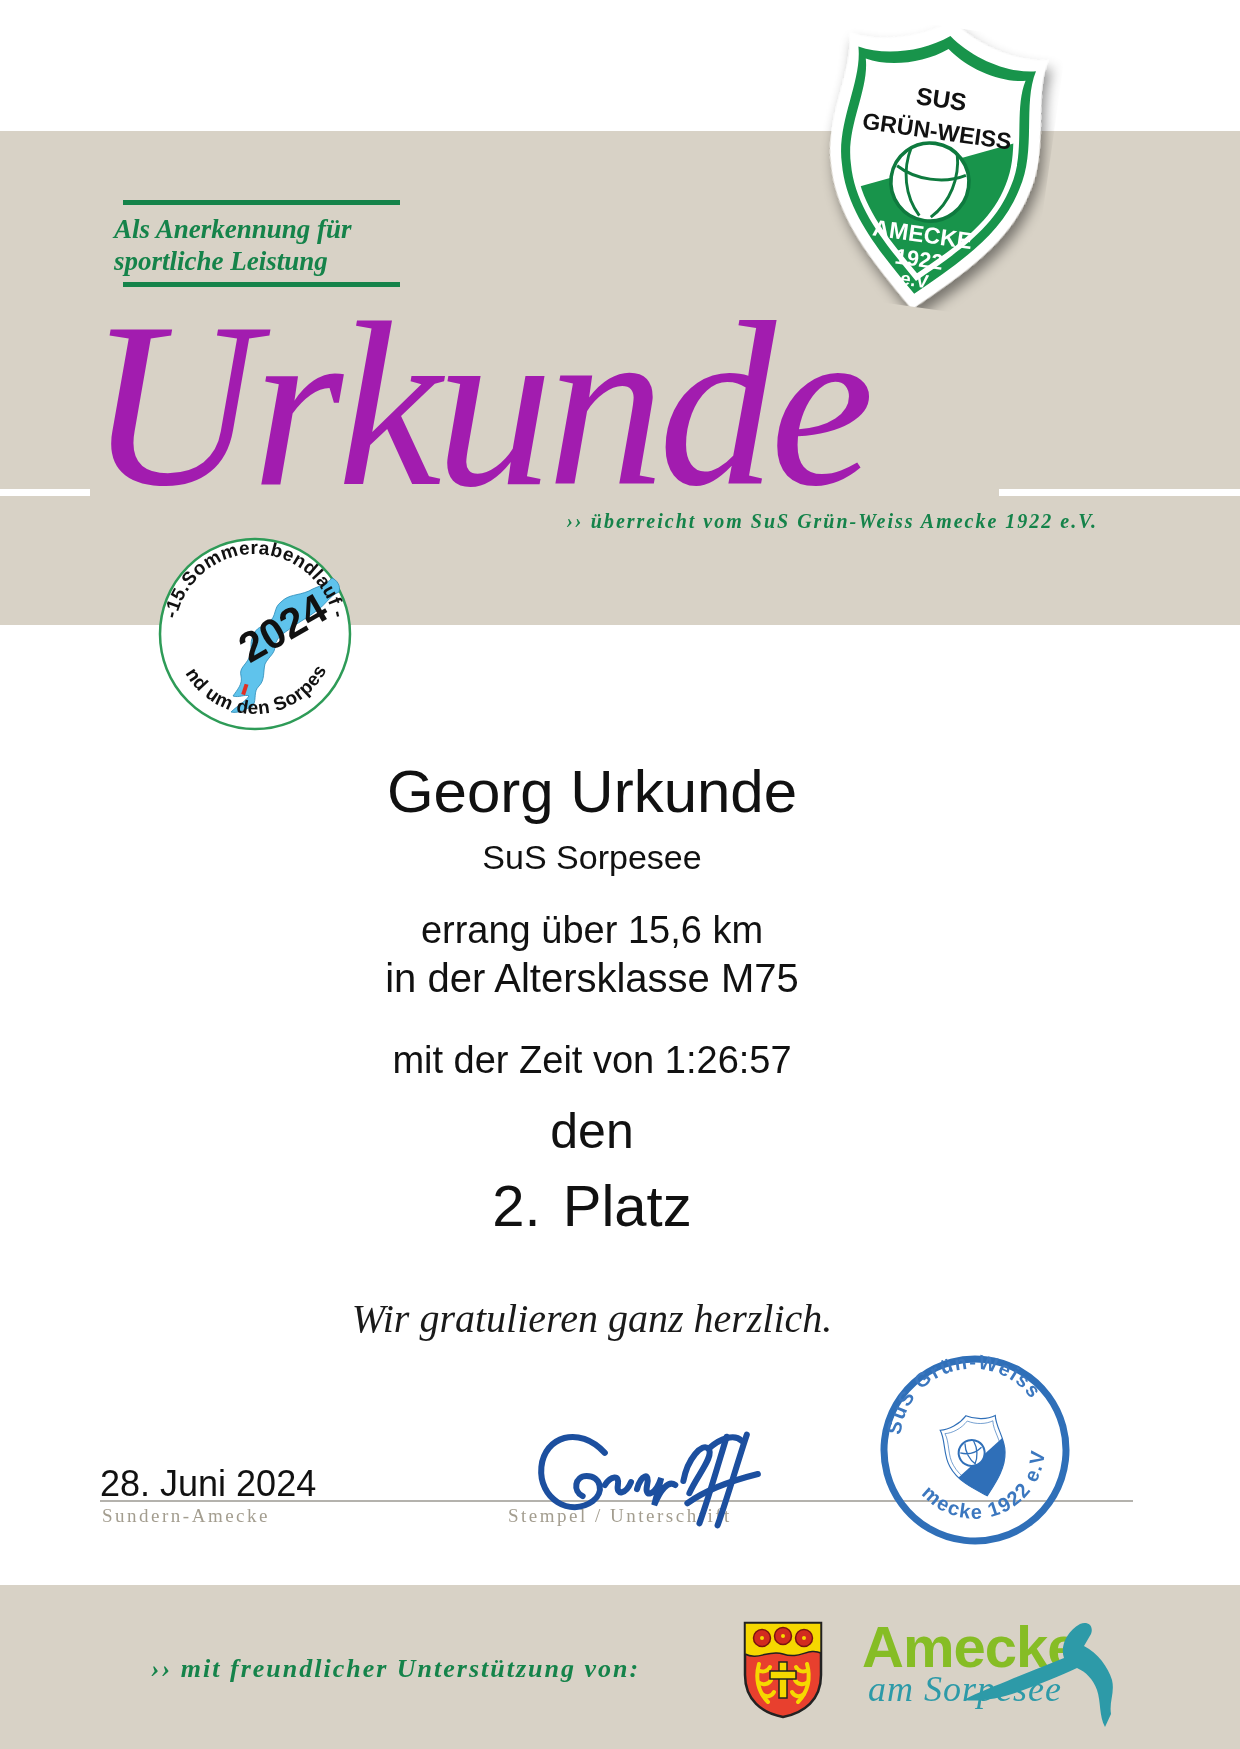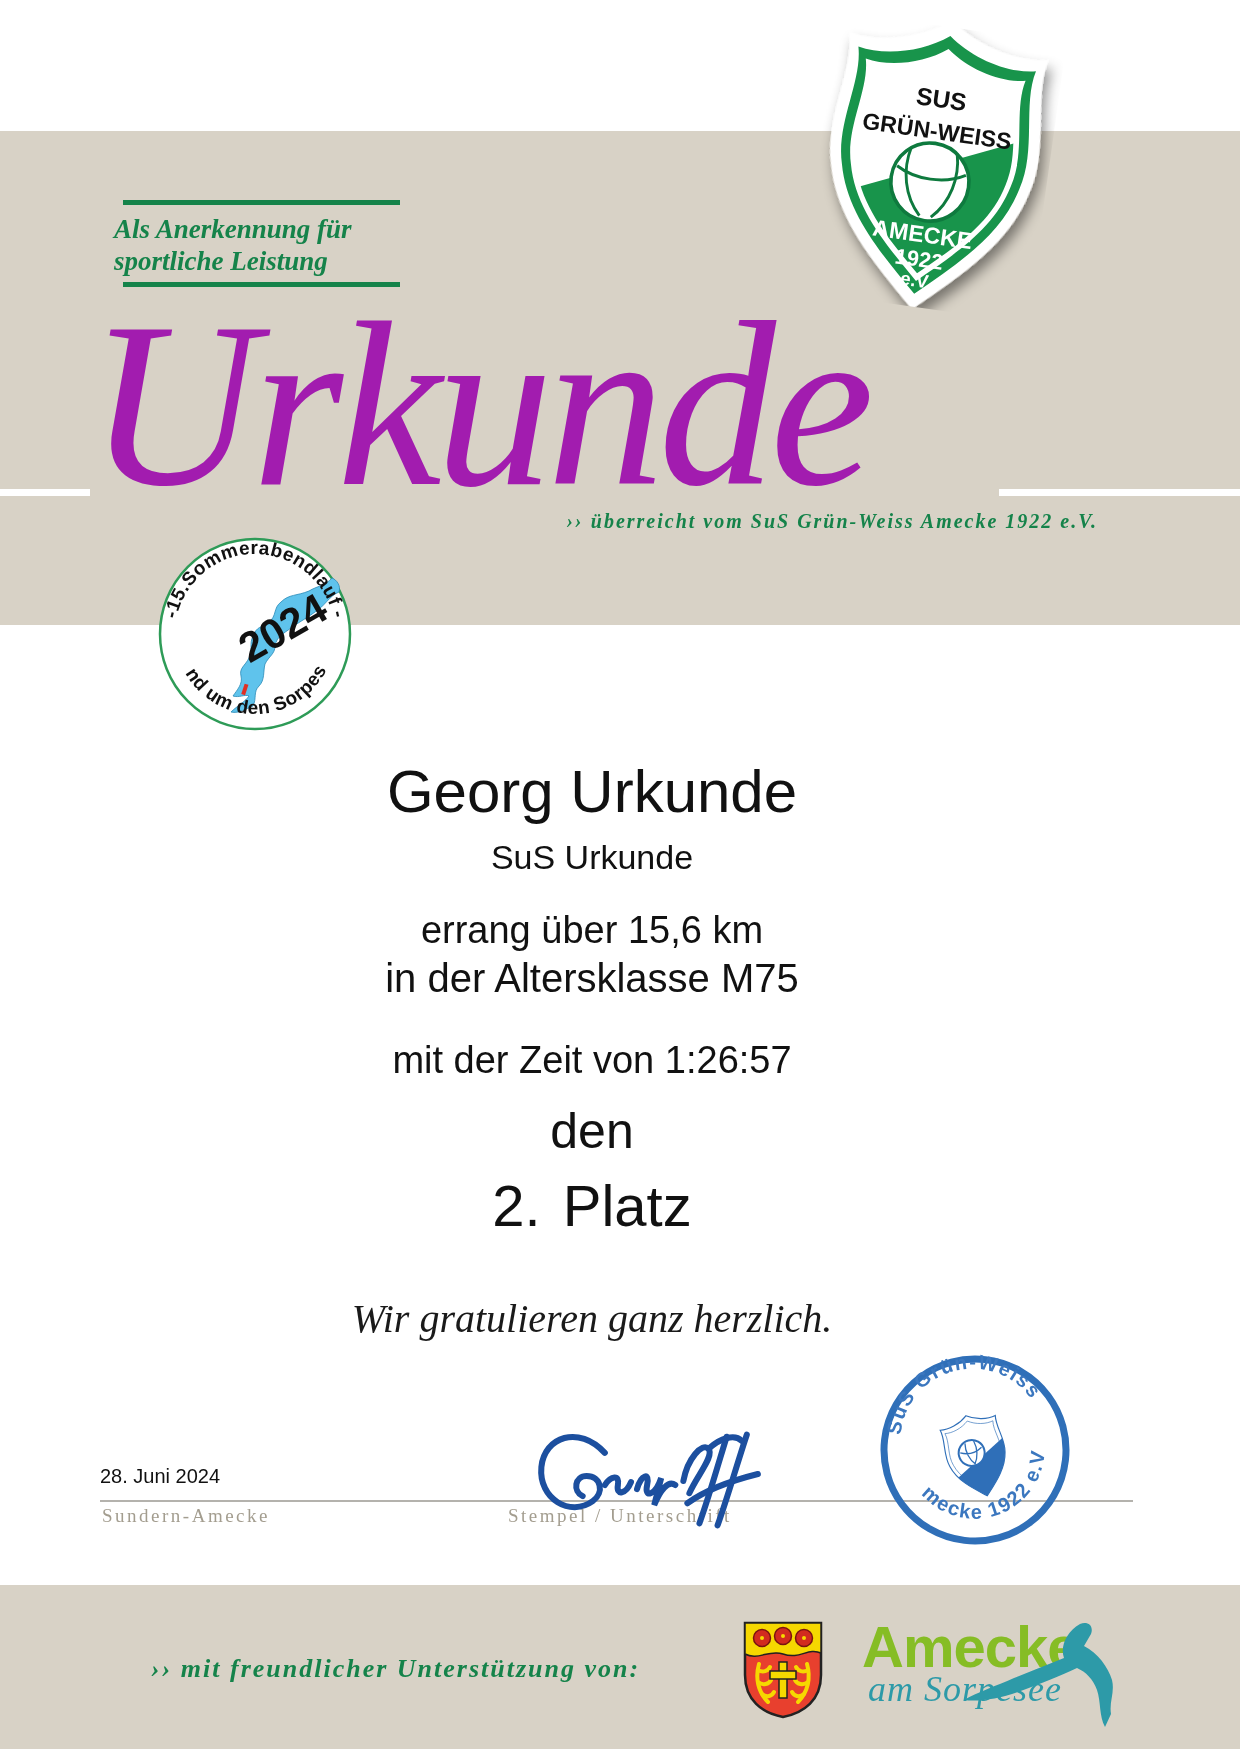--- a/index.html
+++ b/index.html
@@ -37,21 +37,21 @@
   .l1     { top:911px;  font-size:38px; }
   .l2     { top:958px;  font-size:40px; }
   .l3     { top:1041px; font-size:38px; }
   .l4     { top:1106px; font-size:50px; }
   .rank   { top:1177px; font-size:58px; }
   .rank .num { display:inline-block; margin-right:22px; }
   .congrats {
     top:1299px; font-family:"Liberation Serif", serif; font-style:italic;
     font-size:40px; color:#1a1a1a;
   }
-  .date-line { position:absolute; left:100px; top:1466px; font-size:20px; color:#111; line-height:1; }
+  .date-line { position:absolute; left:100px; top:1466px; font-size:36px; color:#111; line-height:1; }
   .footer-rule { position:absolute; left:100px; top:1500px; width:1033px; height:2px; background:#b4b2ad; }
   .caption {
     position:absolute; top:1506px; font-family:"Liberation Serif", serif; 
     font-size:19px; letter-spacing:2.5px; color:#a39d8f; line-height:1; white-space:nowrap;
   }
   .cap-place { left:102px; }
   .cap-sig  { left:508px; }
   .support {
     position:absolute; left:115px; top:1656px;
     font-family:"Liberation Serif", serif; font-style:italic; font-weight:600;
@@ -131,21 +131,21 @@
     <text font-size="19" font-weight="bold" fill="#111" letter-spacing="0.5">
       <textPath href="#evTop" startOffset="50%" text-anchor="middle">-15.Sommerabendlauf -</textPath>
     </text>
     <text font-size="19" font-weight="bold" fill="#111" letter-spacing="0.5">
       <textPath href="#evBottom" startOffset="50%" text-anchor="middle">Rund um den Sorpesee</textPath>
     </text>
     <text x="127" y="106" text-anchor="middle" font-size="42" font-weight="bold" fill="#111" transform="rotate(-30 127 94)">2024</text>
   </svg>
 
   <div class="ctr name">Georg Urkunde</div>
-  <div class="ctr club">SuS Urkunde</div>
+  <div class="ctr club">SuS Sorpesee</div>
   <div class="ctr l1">errang über 15,6 km</div>
   <div class="ctr l2">in der Altersklasse M75</div>
   <div class="ctr l3">mit der Zeit von 1:26:57</div>
   <div class="ctr l4">den</div>
   <div class="ctr rank">
     <span class="num">2.</span><span>Platz</span>
   </div>
   <div class="ctr congrats">Wir gratulieren ganz herzlich.</div>
 
   <div class="date-line">28. Juni 2024</div>

